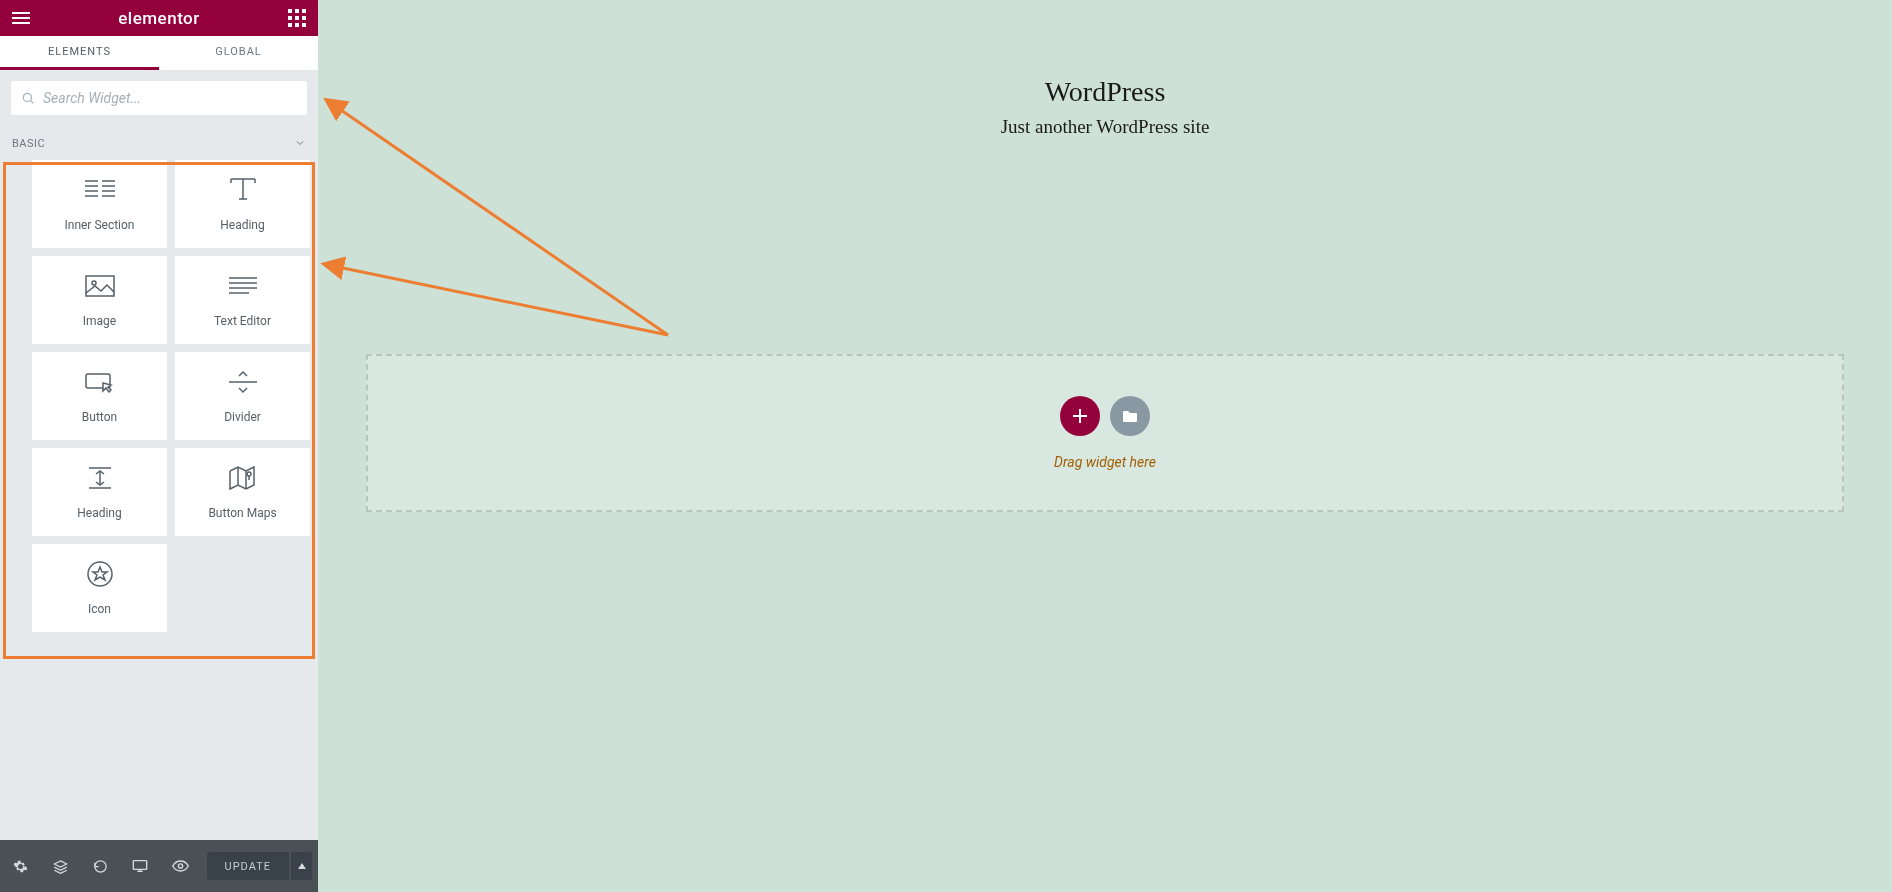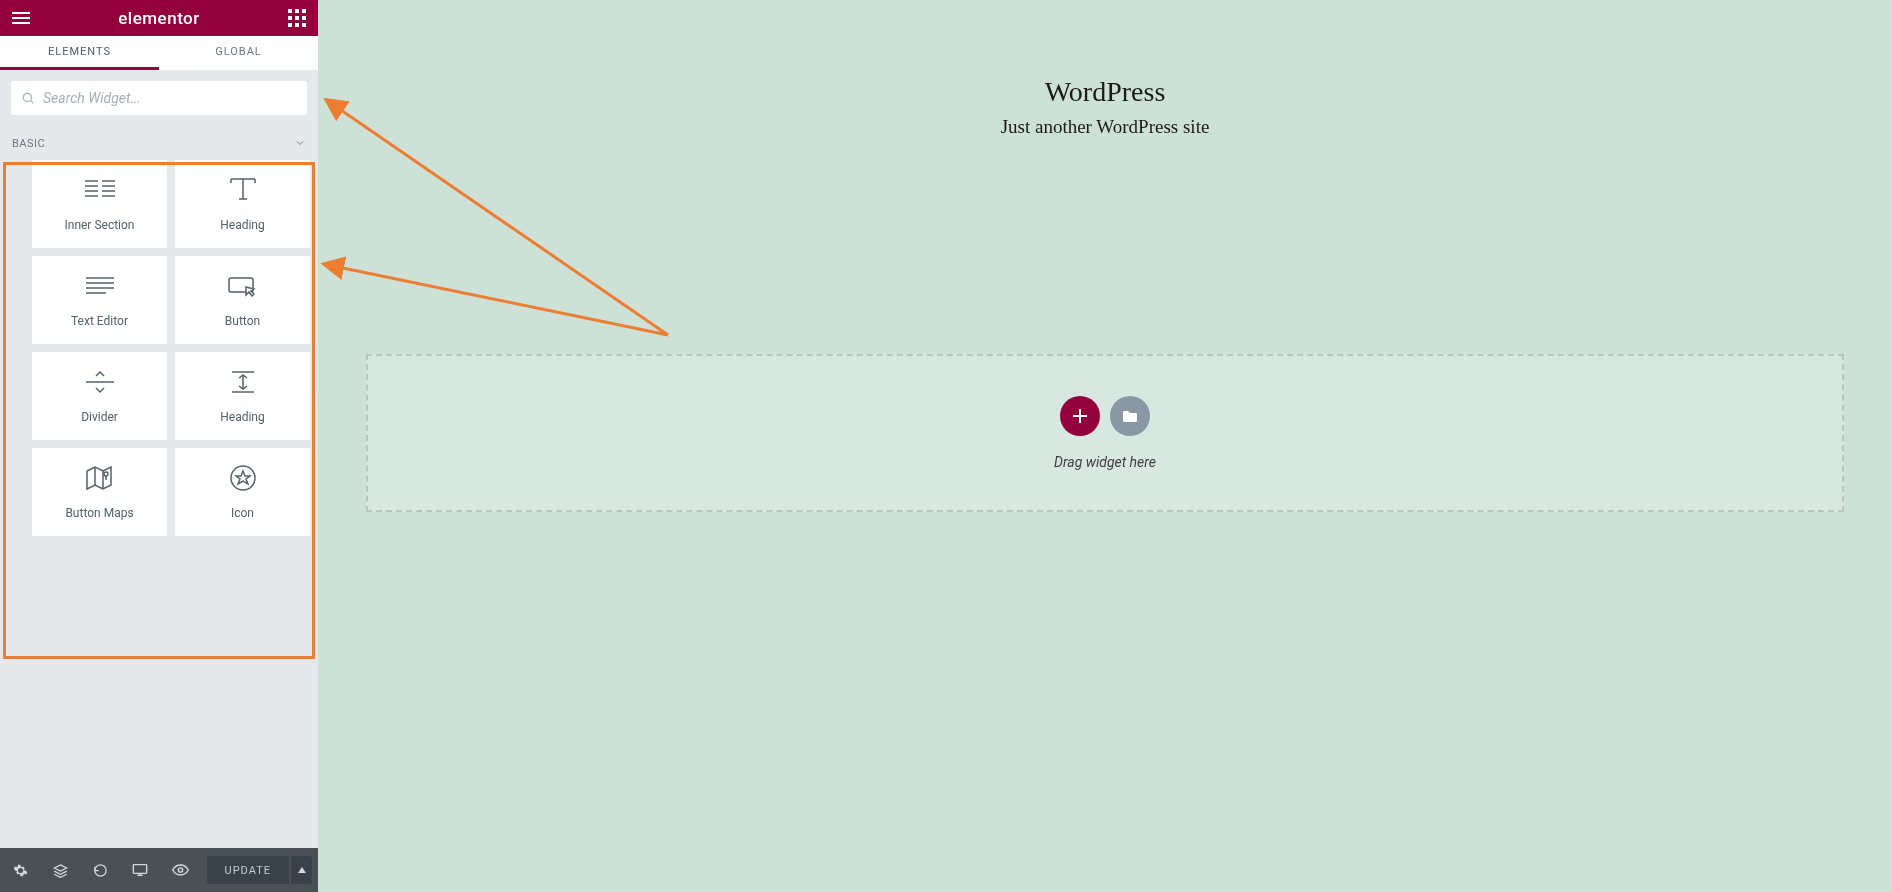--- a/index.html
+++ b/index.html
@@ -27,41 +27,41 @@
   .category-header { height: 34px; display: flex; align-items: center; justify-content: space-between; padding: 0 12px; font-size: 11px; color: #6d7882; letter-spacing: 0.5px; cursor: pointer; }
   
   .widgets-grid { display: grid; grid-template-columns: 1fr 1fr; gap: 8px; padding: 0 8px 8px 8px; margin-left: 24px; }
   .widget-card { background: #fff; height: 88px; display: flex; flex-direction: column; align-items: center; justify-content: center; gap: 14px; cursor: grab; }
   .widget-card .icon-box { height: 28px; display: flex; align-items: center; justify-content: center; color: #556068; }
   .widget-card .label { font-size: 12px; color: #556068; }
   
   .highlight-box { position: absolute; border: 3px solid #ed7d31; pointer-events: none; }
   
   
-  .bottom-bar { position: absolute; bottom: 0; left: 0; width: 318px; height: 44px; background: #495157; display: flex; align-items: center; color: #d5dadf; }
+  .bottom-bar { position: absolute; bottom: 0; left: 0; width: 318px; height: 52px; background: #495157; display: flex; align-items: center; color: #d5dadf; }
   .bottom-bar .bb-item { width: 40px; height: 36px; display: flex; align-items: center; justify-content: center; cursor: pointer; font-size: 14px; }
   .bottom-bar .spacer { flex: 1; }
   .bottom-bar .update-btn { background: #39424a; height: 28px; padding: 0 18px; margin-right: 4px; border-radius: 3px 0 0 3px; display: flex; align-items: center; font-size: 11px; letter-spacing: 1px; cursor: pointer; color: #c2cbd2; }
   .bottom-bar .update-caret { background: #39424a; height: 28px; width: 22px; margin-right: 6px; border-radius: 0 3px 3px 0; display: flex; align-items: center; justify-content: center; cursor: pointer; margin-left: -3px; border-left: 1px solid #495157; }
 
   
   .collapse-handle { position: absolute; left: 318px; top: 344px; width: 16px; height: 48px; background: #fff; border: 1px solid #d5dadf; border-left: none; border-radius: 0 4px 4px 0; display: flex; align-items: center; justify-content: center; color: #a4afb7; cursor: pointer; box-shadow: 2px 0 4px rgba(0,0,0,0.05); }
   
   
   .canvas { flex: 1; height: 100%; background: #cde1d7; position: relative; overflow: hidden; }
   .site-header { text-align: center; padding-top: 76px; color: #1a1a1a; }
   .site-title { font-size: 28px; font-weight: 400; font-family: Georgia, serif; }
   .site-tagline { font-size: 19px; margin-top: 8px; font-family: Georgia, serif; color: #1a1a1a; }
   
   .drop-area { margin: 216px 48px 0 48px; border: 2px dashed #b9c6c0; height: 158px; display: flex; flex-direction: column; align-items: center; justify-content: center; gap: 18px; background: #d8e7df; }
   .drop-buttons { display: flex; gap: 10px; }
   .circle-btn { width: 40px; height: 40px; border-radius: 50%; display: flex; align-items: center; justify-content: center; cursor: pointer; color: #fff; }
   .circle-btn.add { background: #93003c; }
   .circle-btn.folder { background: #8a98a3; }
-  .drop-text { font-style: italic; color: #404040; font-size: 14px; }
+  .drop-text { font-style: italic; color: #a16207; font-size: 14px; }
   
   
   .arrows-svg { position: absolute; top: 0; left: 0; width: 100%; height: 100%; pointer-events: none; }
 
   svg { display: block; }
 </style>
 </head>
 <body>
 
 <div class="sidebar">
@@ -127,20 +127,30 @@
       <div class="icon-box">
         <svg width="28" height="26" viewBox="0 0 28 26" fill="none" stroke="currentColor" stroke-width="1.5">
             <line x1="2" y1="2" x2="26" y2="2"></line>
             <line x1="2" y1="2" x2="2" y2="6"></line>
             <line x1="26" y1="2" x2="26" y2="6"></line>
             <line x1="14" y1="2" x2="14" y2="22"></line>
             <line x1="10" y1="22" x2="18" y2="22"></line>
           </svg>
       </div>
       <div class="label">Heading</div>
+    </div>
+    <div class="widget-card">
+      <div class="icon-box">
+        <svg width="30" height="22" viewBox="0 0 30 22" fill="none" stroke="currentColor" stroke-width="1.5">
+            <rect x="1" y="1" width="28" height="20"></rect>
+            <circle cx="9" cy="8" r="2"></circle>
+            <polyline points="1 18 10 11 16 16 22 10 29 17"></polyline>
+          </svg>
+      </div>
+      <div class="label">Image</div>
     </div>
     <div class="widget-card">
       <div class="icon-box">
         <svg width="28" height="20" viewBox="0 0 28 20" fill="none" stroke="currentColor" stroke-width="1.5">
             <line x1="0" y1="2" x2="28" y2="2"></line>
             <line x1="0" y1="7" x2="28" y2="7"></line>
             <line x1="0" y1="12" x2="28" y2="12"></line>
             <line x1="0" y1="17" x2="20" y2="17"></line>
           </svg>
       </div>

